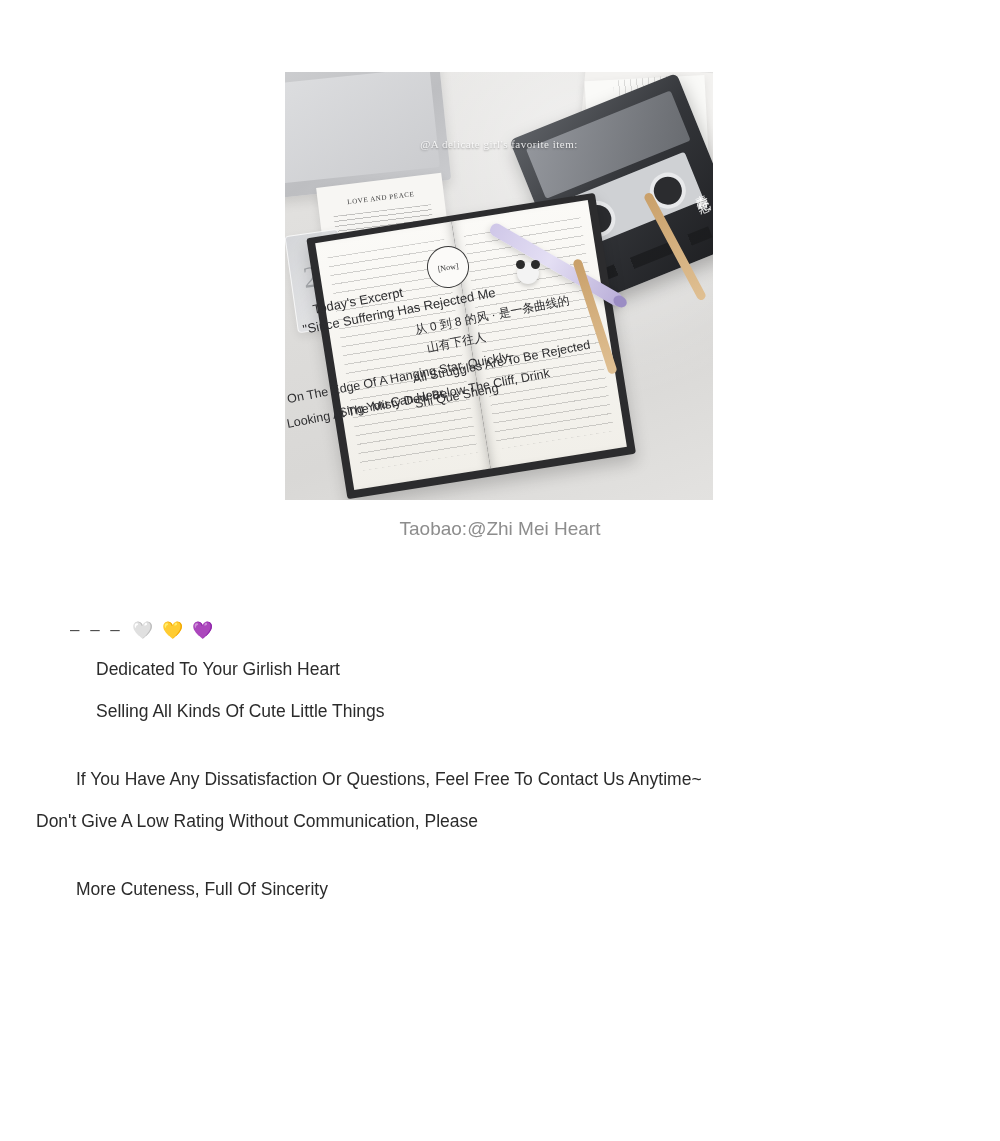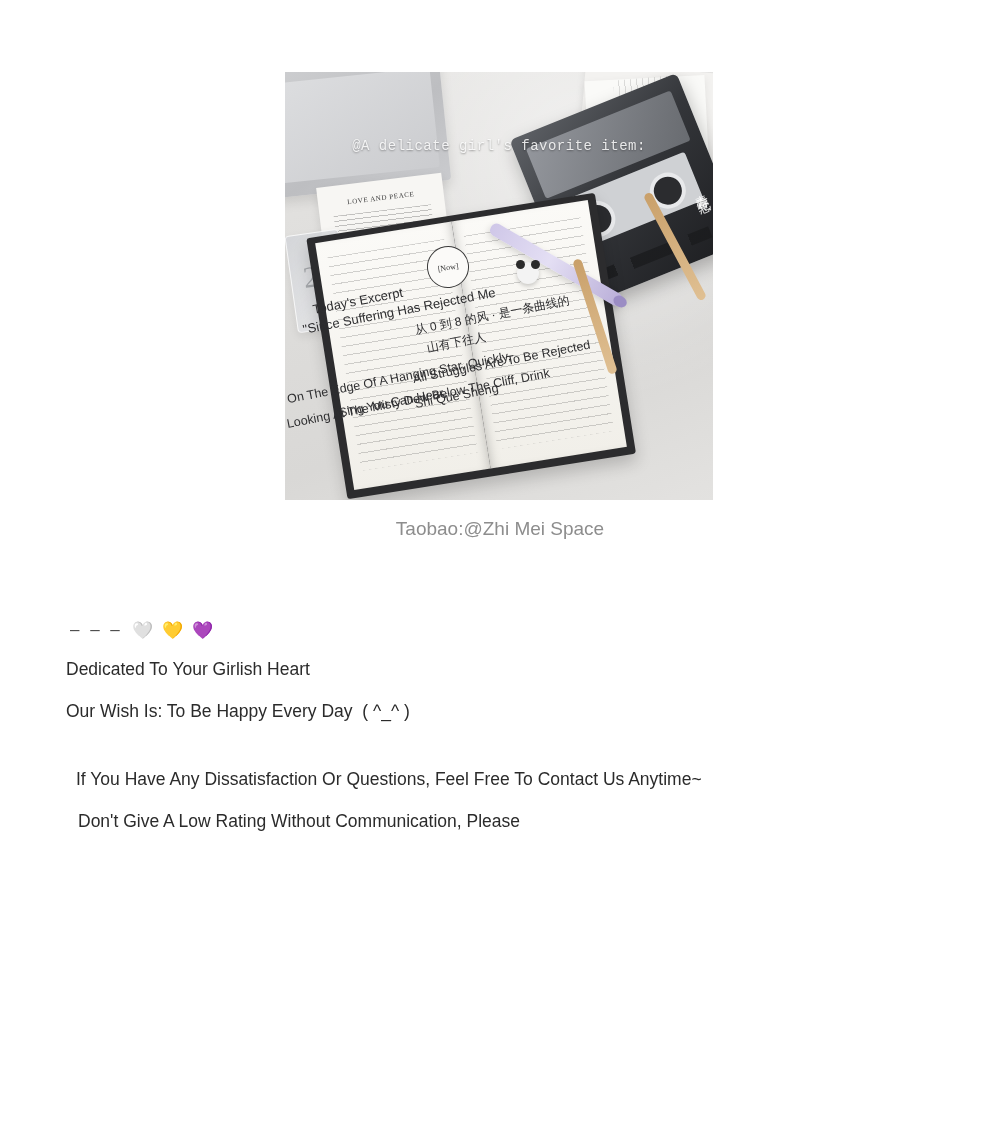--- a/index.html
+++ b/index.html
@@ -312,22 +312,22 @@
   }
   .panda:before { left:-1px; }
   .panda:after { right:-1px; }
 
   .photo-watermark {
     position: absolute;
     left: 0;
     right: 0;
     top: 66px;
     text-align: center;
-    font-family: Liberation Mono, monospace;
-    font-size: 14px;
+    font-family: Liberation Serif, serif;
+    font-size: 11px;
     letter-spacing: .5px;
     color: rgba(255,255,255,.85);
     text-shadow: 0 1px 2px rgba(0,0,0,.35);
   }
 
   
   .excerpt {
     position: absolute;
     left: 0;
     top: 0;
@@ -375,28 +375,28 @@
     color: #3a3a3a;
     letter-spacing: 2px;
     height: 36px;
     display: flex;
     align-items: center;
     gap: 10px;
   }
   .divider-row .dashes { letter-spacing: 3px; color:#4a4a4a; }
   .hearts { font-size: 17px; letter-spacing: 2px; }
   .line {
-    padding-left: 66px;
+    padding-left: 96px;
     font-size: 17.5px;
     line-height: 42px;
     color: #2b2b2b;
     white-space: pre;
   }
   .line.indent1 { padding-left: 76px; }
-  .line.indent2 { padding-left: 78px; }
+  .line.indent2 { padding-left: 36px; }
   .spacer { height: 26px; }
 </style>
 </head>
 <body>
 
 <div class="photo-wrap">
   <div class="photo">
     <div class="laptop"></div>
     <div class="paper-a"></div>
     <div class="paper-b">
@@ -439,31 +439,32 @@
       <div class="ex-l3">Looking At The Misty Dew Below The Cliff, Drink</div>
       <div class="ex-l4">Sing You Can Hear,</div>
       <div class="ex-l5">从 0 到 8 的风 · 是一条曲线的</div>
       <div class="ex-l6">山有下往人</div>
       <div class="ex-l7">All Struggles Are To Be Rejected</div>
       <div class="ex-sig">Shi Que Sheng</div>
     </div>
   </div>
 </div>
 
-<div class="shop-caption">Taobao:@Zhi Mei Space</div>
+<div class="shop-caption">Taobao:@Zhi Mei Heart</div>
 
 <div class="text-block">
   <div class="divider-row">
     <span class="dashes">– – –</span>
     <span class="hearts">🤍 💛 💜</span>
   </div>
 
   <div class="line">Dedicated To Your Girlish Heart</div>
-  <div class="line">Our Wish Is: To Be Happy Every Day  ( ^_^ )</div>
+  <div class="line">Selling All Kinds Of Cute Little Things</div>
 
   <div class="spacer"></div>
 
   <div class="line indent1">If You Have Any Dissatisfaction Or Questions, Feel Free To Contact Us Anytime~</div>
   <div class="line indent2">Don't Give A Low Rating Without Communication, Please</div>
 
   <div class="spacer"></div>
 
+  <div class="line indent1">More Cuteness, Full Of Sincerity</div>
 </div>
 
 </body></html>

